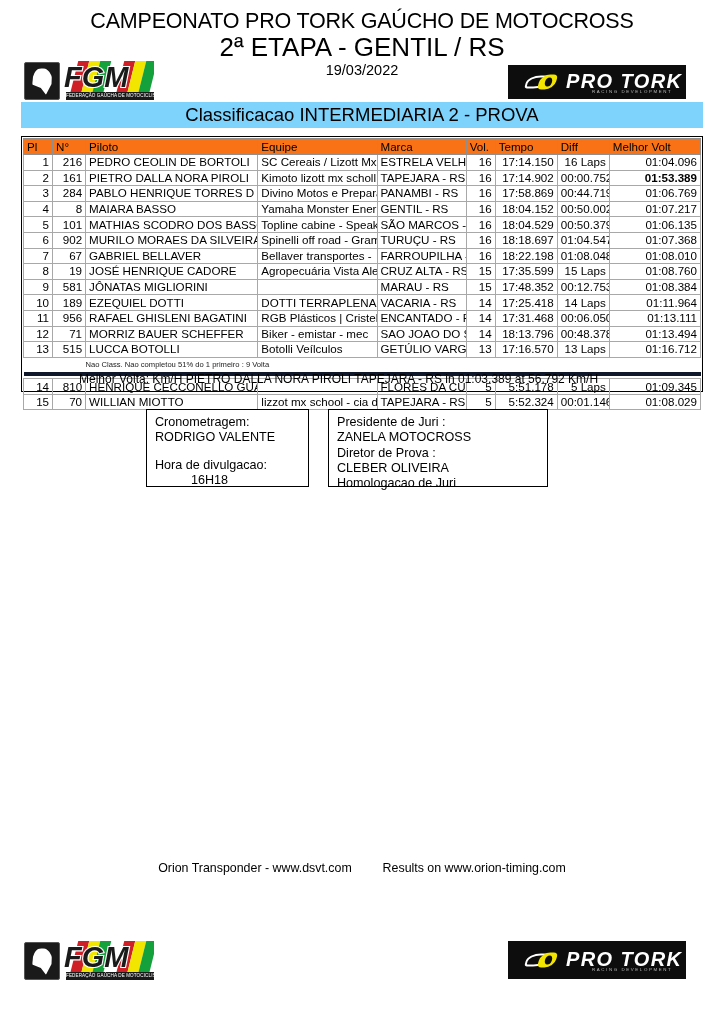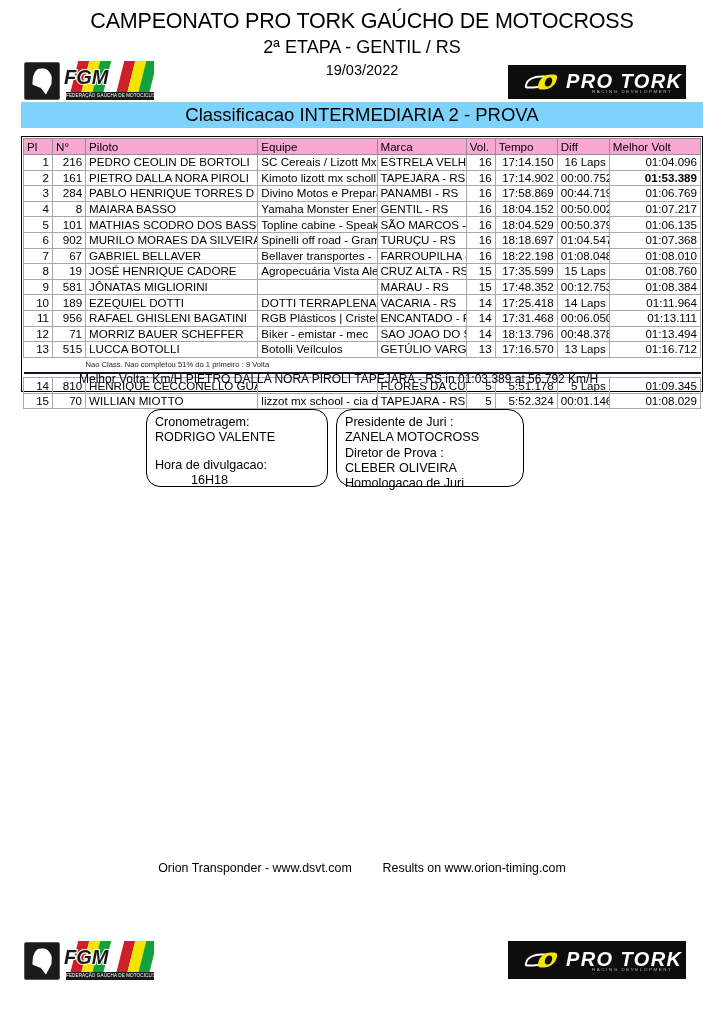--- a/index.html
+++ b/index.html
@@ -28,21 +28,21 @@
     text-align: center;
     font-size: 21.5px;
     letter-spacing: -0.2px;
     line-height: 26px;
     white-space: nowrap;
   }
   .title-sub {
     position: absolute;
     left: 0; top: 36px; width: 724px;
     text-align: center;
-    font-size: 18px;
+    font-size: 26px;
     line-height: 23px;
   }
   .title-date {
     position: absolute;
     left: 0; top: 61px; width: 724px;
     text-align: center;
     font-size: 14.5px;
     line-height: 18px;
   }
 
@@ -86,21 +86,21 @@
   .fgm-stripes i:nth-child(1){ left: 10px; background:#cf2027; }
   .fgm-stripes i:nth-child(2){ left: 21px; background:#f2e600; }
   .fgm-stripes i:nth-child(3){ left: 32px; background:#14a13c; }
   .fgm-stripes i:nth-child(4){ left: 56px; background:#cf2027; }
   .fgm-stripes i:nth-child(5){ left: 67px; background:#f2e600; }
   .fgm-stripes i:nth-child(6){ left: 78px; background:#14a13c; }
   .fgm-letters {
     position: absolute;
     left: 40px; top: 1px;
     width: 90px; height: 30px;
-    font-size: 20px;
+    font-size: 29px;
     font-weight: bold;
     font-style: italic;
     letter-spacing: 0px;
     line-height: 30px;
     color: #1a1a1a;
     -webkit-text-stroke: 2.2px #ffffff;
     paint-order: stroke fill;
   }
   .fgm-caption {
     position: absolute;
@@ -207,32 +207,32 @@
   }
   table.results th, table.results td {
     border: 1px solid #a8a8a8;
     padding: 0 3px;
     height: 15.6px;
     line-height: 14px;
     overflow: hidden;
     white-space: nowrap;
   }
   table.results thead th {
-    background: #f9a8d4;
+    background: #f97316;
     font-weight: normal;
     text-align: left;
     border-color: #8f8f8f;
     height: 16px;
   }
   td.num, th.num { text-align: right; }
   .best { font-weight: bold; }
   tr.sep td {
     border-left: none; border-right: none;
     border-top: 1px solid #a8a8a8;
-    border-bottom: 2px solid #0f172a;
+    border-bottom: 4px solid #0f172a;
     height: 14px;
     font-size: 7.6px;
     padding-left: 62px;
     color: #1a1a1a;
     background: #fff;
   }
   tr.blank td {
     border: none;
     height: 5px;
   }
@@ -255,22 +255,22 @@
   .ofbox {
     position: absolute;
     top: 0;
     height: 78px;
     border: 1.5px solid #000;
     background: #fff;
     padding: 5px 0 0 8px;
     font-size: 12.6px;
     line-height: 15.3px;
   }
-  .ofbox.left  { left: 0;   width: 182px; border-radius: 14px; }
-  .ofbox.right { left: 190px; width: 188px; border-radius: 16px; }
+  .ofbox.left  { left: 0;   width: 163px; }
+  .ofbox.right { left: 182px; width: 220px; }
   .ofbox .ind { padding-left: 36px; }
   .ofbox .gap { height: 12px; }
 
   
   .credits {
     position: absolute;
     left: 0; top: 860px;
     width: 724px;
     text-align: center;
     font-size: 12.4px;

